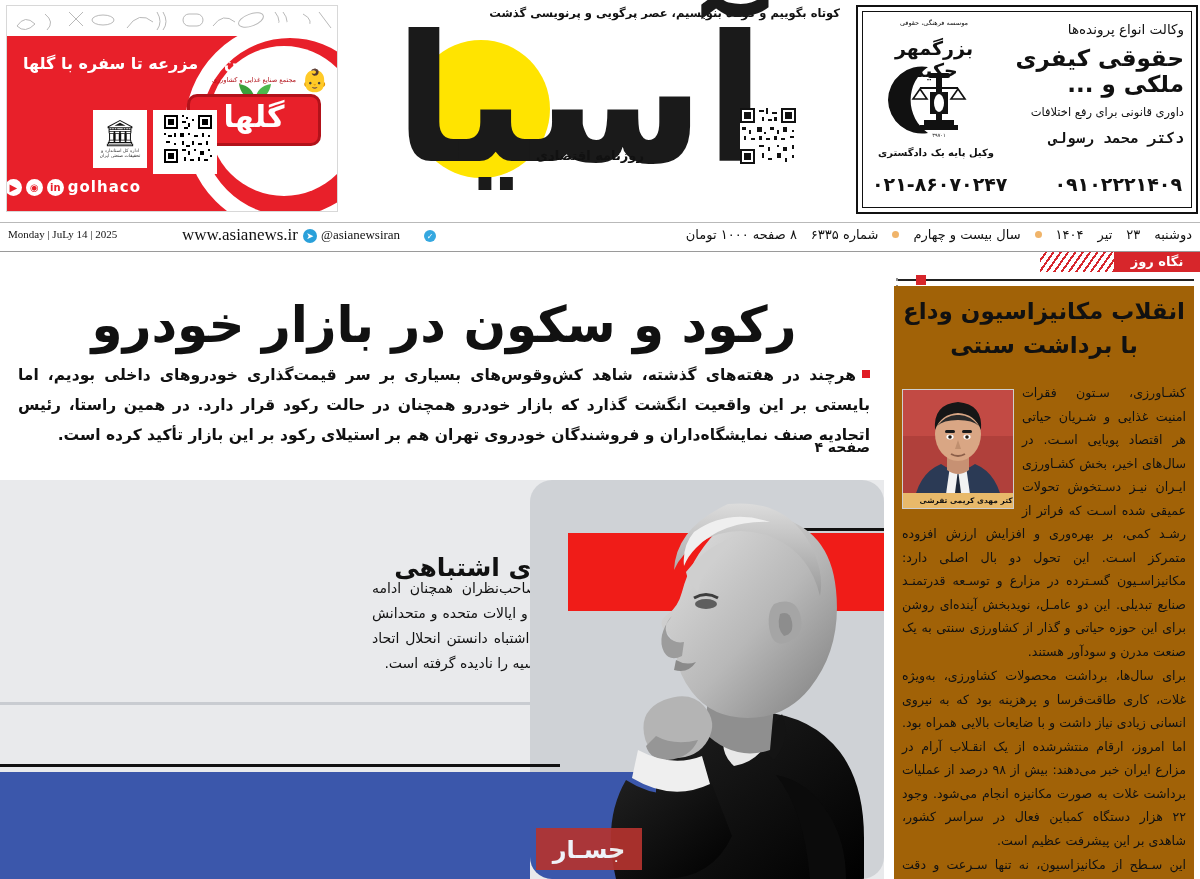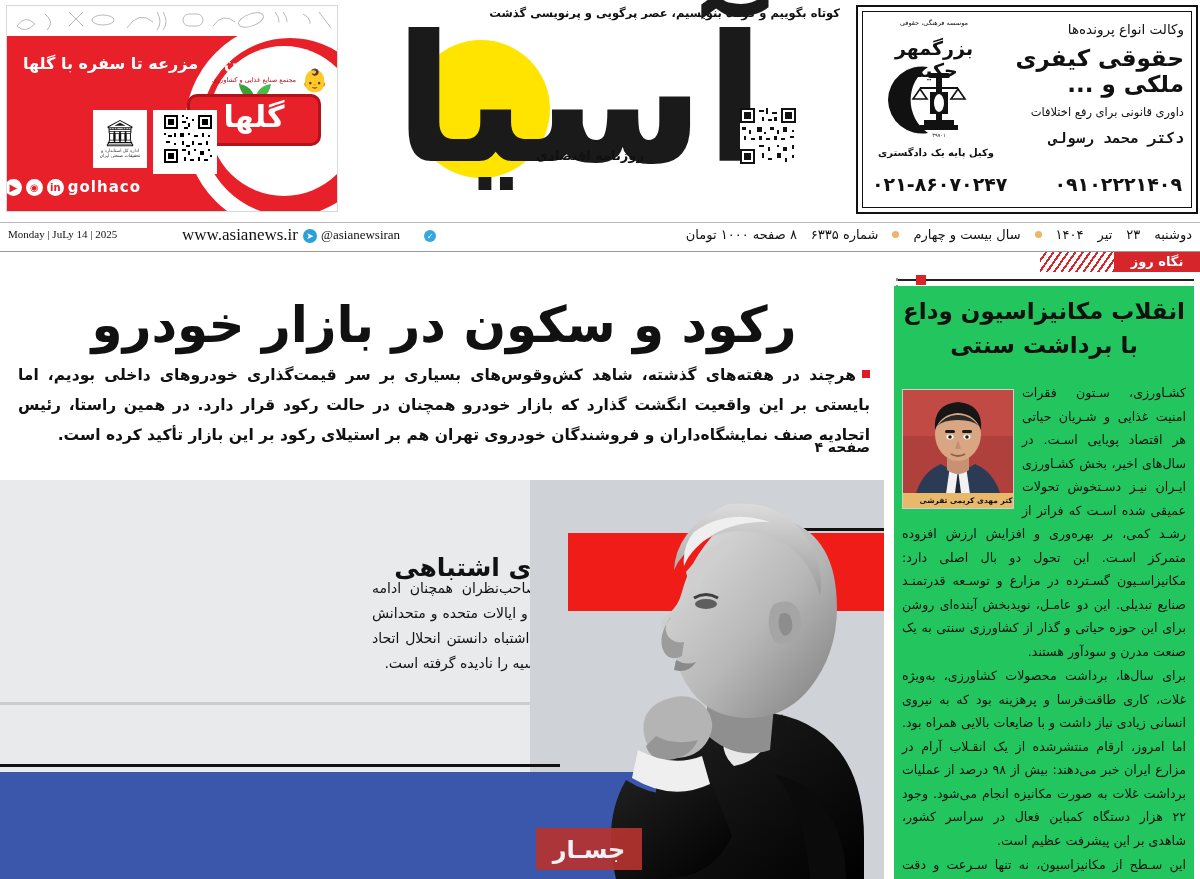--- a/index.html
+++ b/index.html
@@ -157,20 +157,21 @@
     color:#111;direction:rtl;
   }
 
   
   .story2{
     position:absolute;left:0;top:228px;width:884px;height:399px;background:#e9eaec;
   }
   .putin-photo{
     position:absolute;left:530px;top:0;width:354px;height:399px;overflow:hidden;
     background:#cfd2d6;
+    border-radius:22px;
   }
   .pp-redband{position:absolute;left:38px;top:53px;width:316px;height:78px;background:#f01c18;}
   .pp-blackline{position:absolute;left:220px;top:48px;width:134px;height:3px;background:#111;}
   .pp-blackline2{position:absolute;left:0;top:284px;width:30px;height:3px;background:#111;}
   .pp-blueband{position:absolute;left:0;top:292px;width:130px;height:107px;background:#3b57ab;}
   .pp-figure{
     position:absolute;left:30px;top:8px;width:324px;height:391px;
   }
   .pp-watermark{
     position:absolute;left:6px;top:348px;width:106px;height:42px;background:#b5332f;
@@ -209,21 +210,21 @@
     position:absolute;right:86px;top:0;width:74px;height:20px;
     background:repeating-linear-gradient(-55deg,#d7262b 0 2px,#ffffff 2px 6px);
   }
   .sb-rule{position:absolute;right:6px;top:27px;width:296px;height:2px;background:#222;}
   .sb-sq{position:absolute;right:274px;top:23px;width:10px;height:10px;background:#d7262b;}
   .sb-dots{
     position:absolute;right:302px;top:26px;width:2px;height:848px;
     background:repeating-linear-gradient(#8e8e8e 0 3px,transparent 3px 7px);
   }
   .sb-panel{
-    position:absolute;right:6px;top:34px;width:300px;height:593px;background:#22c55e;
+    position:absolute;right:6px;top:34px;width:300px;height:593px;background:#a16207;
     padding:6px 8px 4px 8px;box-sizing:border-box;overflow:hidden;
   }
   .sb-headline{
     width:100%;text-align:center;font-size:23px;font-weight:bold;color:#111;
     direction:rtl;line-height:34px;margin-top:2px;
   }
   .sb-portrait{
     float:left;width:110px;height:118px;margin:8px 8px 2px 0;position:relative;
     background:#b94b45;overflow:hidden;border:1px solid #cfcfcf;
   }

